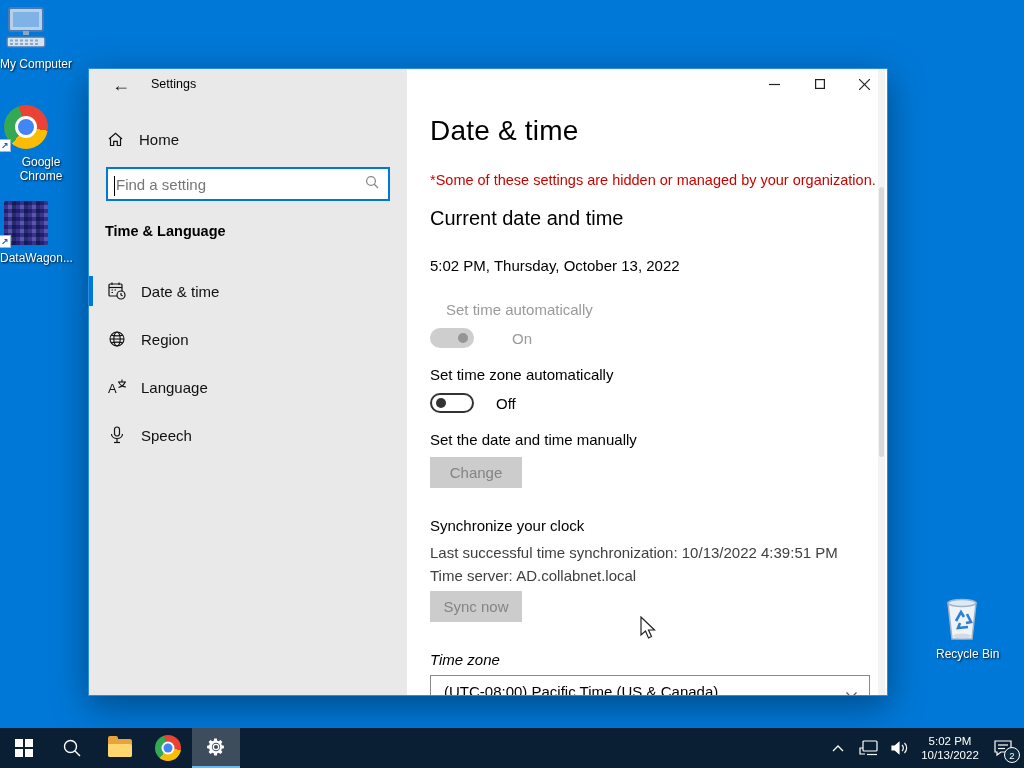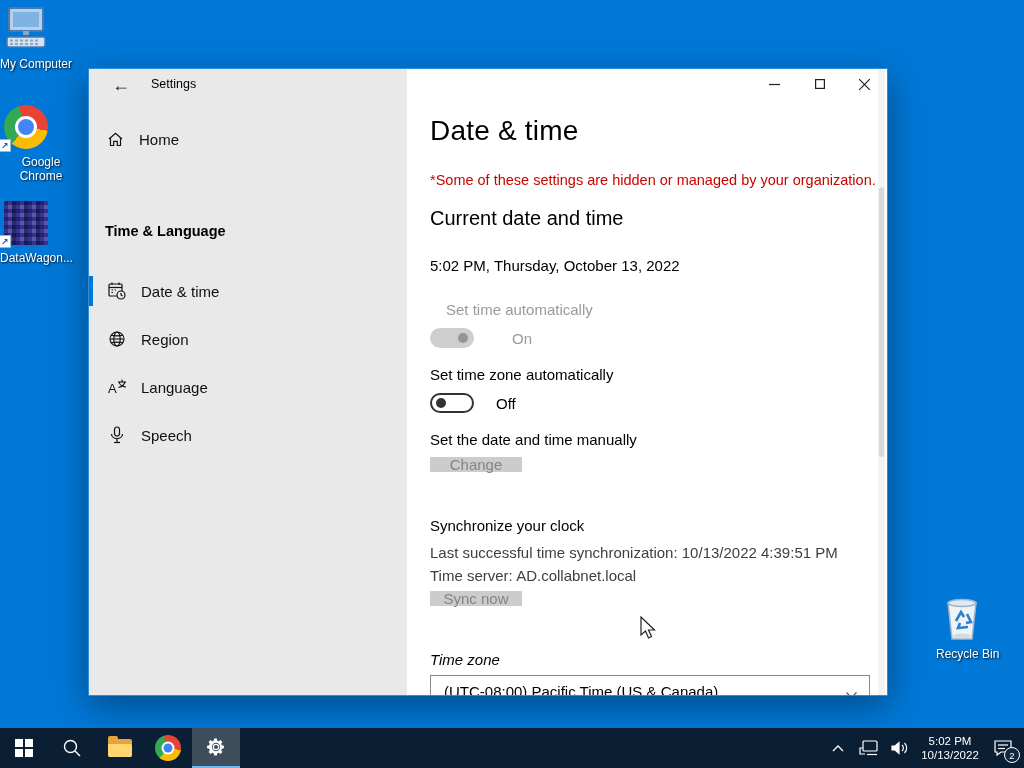--- a/index.html
+++ b/index.html
@@ -83,21 +83,21 @@
   .gray2{ color:#404040; }
 
   .toggle{ position:absolute; left:23px; width:44px; height:20px; border-radius:10px; }
   .toggle .knob{ position:absolute; width:10px; height:10px; border-radius:50%; top:5px; }
   .toggle.disabled-on{ background:#cecece; }
   .toggle.disabled-on .knob{ background:#959595; right:6px; }
   .toggle.off{ background:#fff; border:2px solid #333; }
   .toggle.off .knob{ background:#333; left:4px; top:3px; }
   .toggle-state{ position:absolute; left:89px; font-size:15px; }
 
-  .btn{ position:absolute; left:23px; width:92px; height:15px; background:#cccccc; color:#848484;
+  .btn{ position:absolute; left:23px; width:92px; height:31px; background:#cccccc; color:#848484;
     font-size:15px; display:flex; align-items:center; justify-content:center; font-family:inherit; border:none; }
 
   .tz-select{ position:absolute; left:23px; top:606px; width:440px; height:33px; background:#fff;
     border:1px solid #8a8a8a; display:flex; align-items:center; font-size:15px; color:#000; padding-left:13px; }
   .tz-chevron{ position:absolute; right:12px; top:9px; color:#444; }
 
   .scrollbar{ position:absolute; right:2px; top:0; bottom:0; width:7px; background:#f3f3f3; }
   .scroll-thumb{ position:absolute; left:1px; width:5px; top:118px; height:270px; background:#d9d9d9; border-radius:3px; }
 
   
@@ -193,20 +193,30 @@
     <div class="home-row">
       <span class="nav-icon">
         <svg width="17" height="17" viewBox="0 0 17 17" fill="none" stroke="#111" stroke-width="1.2">
           <path d="M2 8 L8.5 2.2 L15 8"></path>
             <path d="M3.5 7.2 V14.5 H6.7 V10.3 H10.3 V14.5 H13.5 V7.2"></path>
         </svg>
       </span>
       <span class="label">Home</span>
     </div>
 
+    <div class="search-box">
+      <div class="caret-bar"></div>
+      <input type="text" placeholder="Find a setting" style="">
+      <span class="search-glass">
+        <svg width="14" height="14" viewBox="0 0 14 14" fill="none" stroke="#8a8a8a" stroke-width="1.3">
+          <circle cx="6" cy="6" r="4.4"></circle>
+            <line x1="9.3" y1="9.3" x2="13" y2="13"></line>
+        </svg>
+      </span>
+    </div>
 
     <div class="nav-section">Time &amp; Language</div>
 
     <div class="nav-item selected" style="top:204px;">
       <span class="nav-icon">
         <svg width="20" height="20" viewBox="0 0 20 20" fill="none" stroke="#111" stroke-width="1.2">
           <rect x="2" y="3" width="13" height="12" rx="1"></rect>
           <line x1="2" y1="6.5" x2="15" y2="6.5"></line>
           <line x1="5" y1="1.5" x2="5" y2="4"></line>
             <line x1="12" y1="1.5" x2="12" y2="4"></line>

